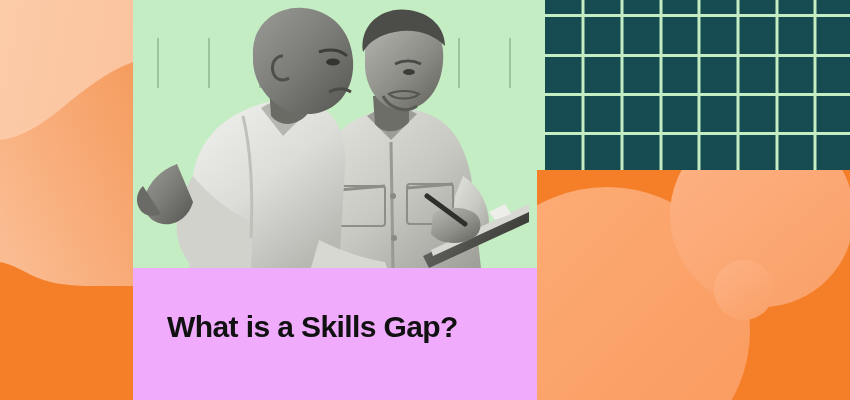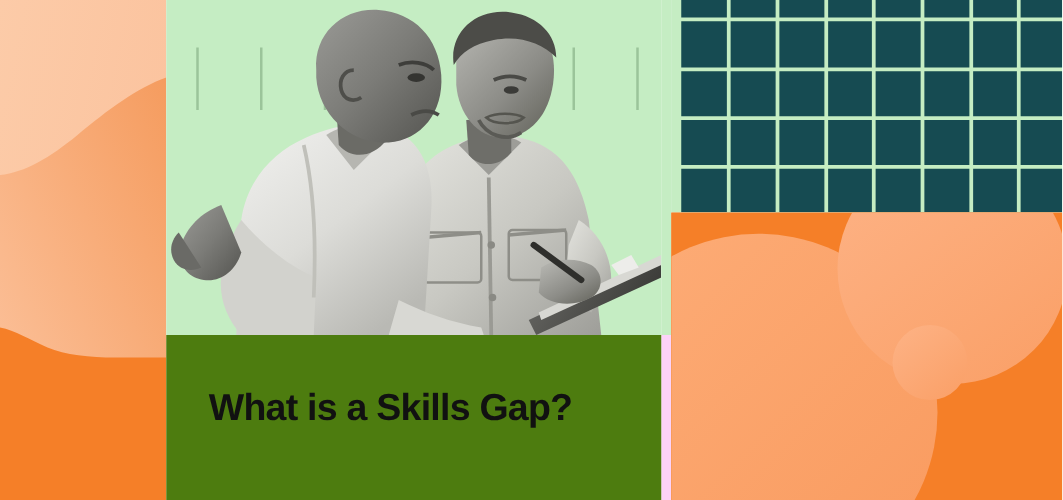--- a/index.html
+++ b/index.html
@@ -65,21 +65,22 @@
   }
   .photo-wrap svg { display: block; }
 
   
   .pink-panel {
     position: absolute;
     left: 133px;
     top: 268px;
     width: 396px;
     height: 132px;
-    background: #4d7c0f;
+    background: #f0abfc;
+    padding-left: 38px;
   }
   .title {
     position: absolute;
     left: 34px;
     top: 42px;
     margin: 0;
     font-family: "Liberation Sans", sans-serif;
     font-size: 30px;
     font-weight: bold;
     letter-spacing: -0.6px;

